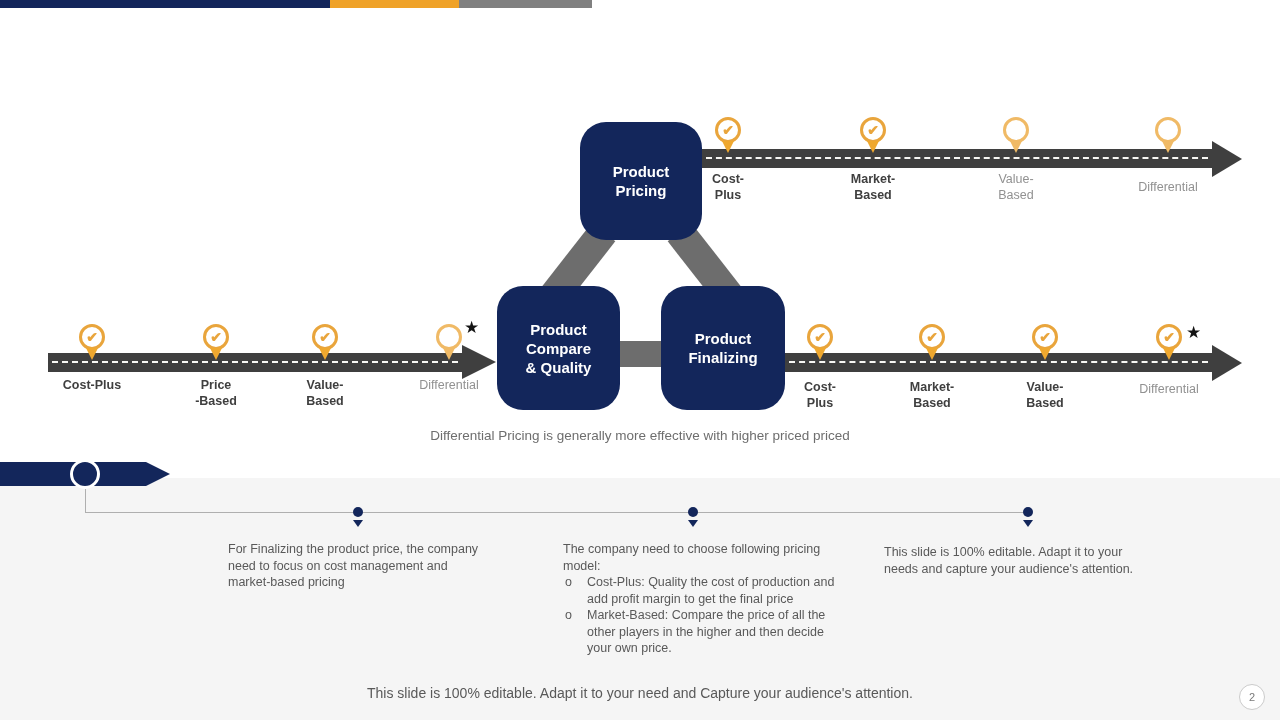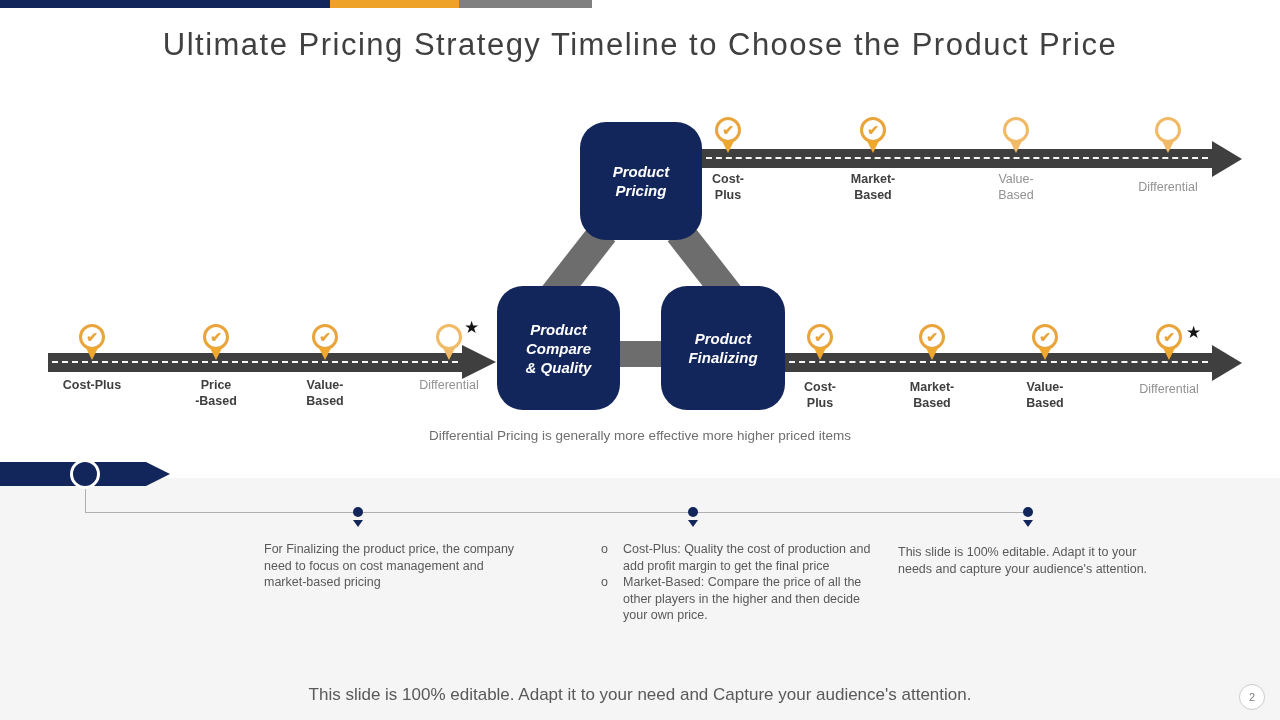--- a/index.html
+++ b/index.html
@@ -20,21 +20,21 @@
            border-top:18px solid transparent;border-bottom:18px solid transparent;
            border-left:30px solid #3F3F3F;}
 
   
   .leg{position:absolute;width:30px;height:86px;background:#6D6D6D;z-index:1;}
   .hconn{position:absolute;background:#6D6D6D;z-index:1;}
 
   
   .navy-box{position:absolute;background:#13265B;border-radius:26px;z-index:4;
             display:flex;flex-direction:column;align-items:center;justify-content:center;
-            color:#ffffff;font-weight:700;font-size:15px;line-height:19px;text-align:center;font-style:italic;}
+            color:#ffffff;font-weight:700;font-size:15px;line-height:19px;text-align:center;}
   .navy-box span{display:block;}
 
   
   .pin{position:absolute;width:26px;height:26px;border-radius:50%;background:#ffffff;
        box-sizing:border-box;border:3px solid #E9A53C;z-index:5;
        display:flex;align-items:center;justify-content:center;}
   .pin.unchecked{border-color:#F0BA66;}
   .pin .chk{color:#E9A53C;font-size:14px;font-weight:700;line-height:1;}
   .pointer{position:absolute;width:0;height:0;z-index:5;
            border-left:6px solid transparent;border-right:6px solid transparent;
@@ -58,41 +58,40 @@
                 border-top:12px solid transparent;border-bottom:12px solid transparent;
                 border-left:24px solid #13265B;}
   .tl-circle{position:absolute;left:70px;top:459px;width:24px;height:24px;background:#13265B;
              border:3px solid #ffffff;border-radius:50%;z-index:3;}
   .thin-line{position:absolute;background:#AFAFAF;z-index:1;}
   .tdot{position:absolute;width:10px;height:10px;border-radius:50%;background:#13265B;z-index:2;}
   .ttri{position:absolute;width:0;height:0;z-index:2;
         border-left:5px solid transparent;border-right:5px solid transparent;
         border-top:7px solid #13265B;}
 
-  .note{position:absolute;font-size:12.5px;line-height:16.5px;color:#595959;z-index:2;margin-left:36px;}
+  .note{position:absolute;font-size:12.5px;line-height:16.5px;color:#595959;z-index:2;}
   .brow{display:flex;}
   .bmark{width:22px;flex:none;padding-left:2px;}
   .btext{flex:1;}
 
   .footer{position:absolute;top:685px;left:0;width:1280px;text-align:center;
-          font-size:17px;color:#595959;z-index:2;}
+          font-size:14px;color:#595959;z-index:2;}
   .page-badge{position:absolute;left:1239px;top:684px;width:26px;height:26px;border-radius:50%;
               background:#ffffff;border:1px solid #CBCBCB;box-sizing:border-box;z-index:3;
               display:flex;align-items:center;justify-content:center;font-size:11px;color:#7A7A7A;}
 </style>
 </head>
 <body>
 
 <div class="slide">
 
   <div class="bar" style="left:0;width:330px;background:#13265B;"></div>
   <div class="bar" style="left:330px;width:129px;background:#EFA228;"></div>
   <div class="bar" style="left:459px;width:133px;background:#808080;"></div>
 
-  <div class="title">Ultimate Pricing Strategy Timeline to Choose the Product Price</div>
 
   <div class="leg" style="left:562px;top:223px;transform:rotate(38deg);"></div>
   <div class="leg" style="left:691px;top:223px;transform:rotate(-38deg);"></div>
   <div class="hconn" style="left:616px;top:341px;width:50px;height:26px;"></div>
 
   <div class="road" style="left:702px;top:149px;width:510px;"></div>
   <div class="road-dash" style="left:706px;top:157px;width:502px;"></div>
   <div class="arrow-r" style="left:1212px;top:141px;"></div>
 
   <div class="road" style="left:48px;top:353px;width:414px;"></div>
@@ -213,48 +212,49 @@
     <span>Based</span>
     </div>
   <div class="ms-label dark" style="left:990px;top:379px;">
     <span>Value-</span>
     <span>Based</span>
     </div>
   <div class="ms-label muted" style="left:1114px;top:381px;">
     <span>Differential</span>
     </div>
 
-  <div class="caption">Differential Pricing is generally more effective more higher priced items</div>
+  <div class="caption">Differential Pricing is generally more effective with higher priced priced</div>
 
   <div class="gray-band"></div>
   <div class="tl-arrow-body"></div>
   <div class="tl-arrow-tip"></div>
   <div class="tl-circle"></div>
 
   <div class="thin-line" style="left:85px;top:489px;width:1px;height:24px;"></div>
   <div class="thin-line" style="left:85px;top:512px;width:943px;height:1px;"></div>
 
   <div class="tdot" style="left:353px;top:507px;"></div>
   <div class="ttri" style="left:353px;top:520px;"></div>
   <div class="tdot" style="left:688px;top:507px;"></div>
   <div class="ttri" style="left:688px;top:520px;"></div>
   <div class="tdot" style="left:1023px;top:507px;"></div>
   <div class="ttri" style="left:1023px;top:520px;"></div>
 
   <div class="note" style="left:228px;top:541px;width:254px;">For Finalizing the product price, the company need to focus on cost management and market-based pricing</div>
 
   <div class="note" style="left:563px;top:541px;width:274px;">
+    <div>The company need to choose following pricing model:</div>
     <div class="brow">
       <span class="bmark">o</span>
       <span class="btext">Cost-Plus: Quality the cost of production and add profit margin to get the final price</span>
     </div>
     <div class="brow">
       <span class="bmark">o</span>
       <span class="btext">Market-Based: Compare the price of all the other players in the higher and then decide your own price.</span>
     </div>
   </div>
 
-  <div class="note" style="left:862px;top:544px;width:252px;">This slide is 100% editable. Adapt it to your needs and capture your audience's attention.</div>
+  <div class="note" style="left:884px;top:544px;width:252px;">This slide is 100% editable. Adapt it to your needs and capture your audience's attention.</div>
 
   <div class="footer">This slide is 100% editable. Adapt it to your need and Capture your audience's attention.</div>
   <div class="page-badge">2</div>
 
 </div>
 
 </body></html>

